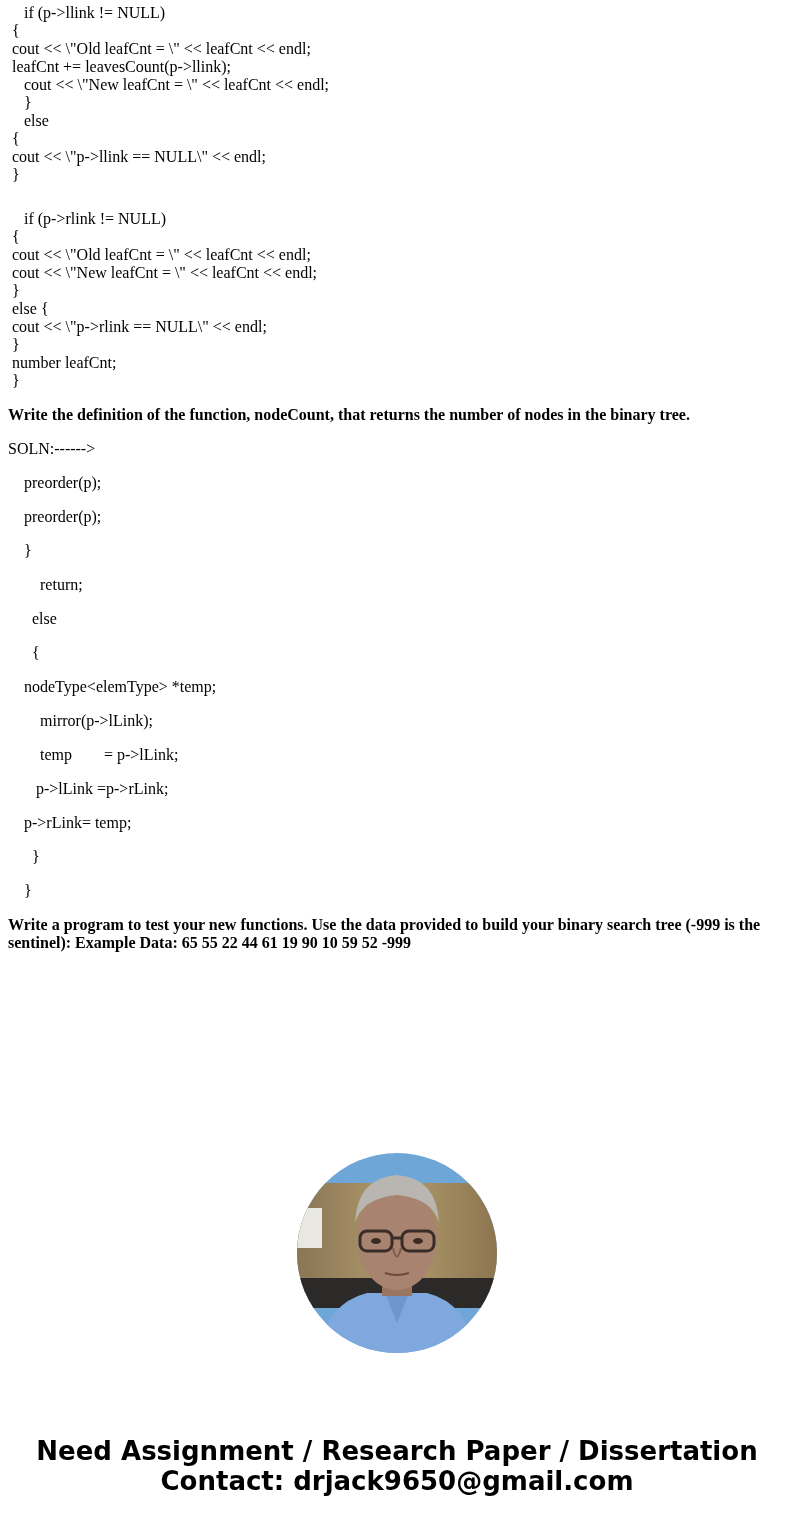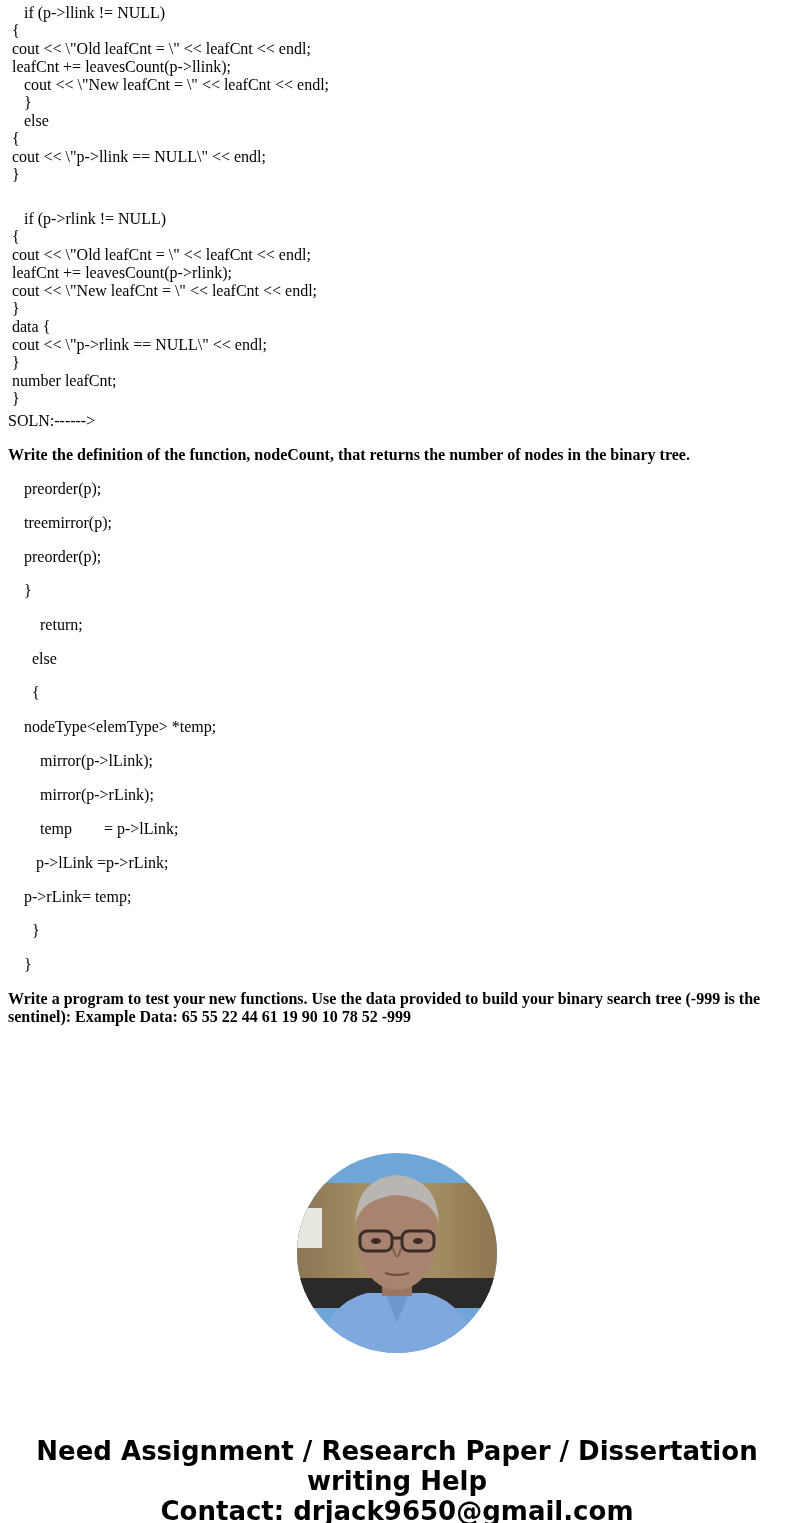--- a/index.html
+++ b/index.html
@@ -66,54 +66,51 @@
     <div class="code-line">cout &lt;&lt; \"p-&gt;llink == NULL\" &lt;&lt; endl;</div>
     <div class="code-line">}</div>
   </div>
 
   <div class="gap"></div>
 
   <div class="code-block">
     <div class="code-line">   if (p-&gt;rlink != NULL)</div>
     <div class="code-line">{</div>
     <div class="code-line">cout &lt;&lt; \"Old leafCnt = \" &lt;&lt; leafCnt &lt;&lt; endl;</div>
-    <div class="code-line">leafCnt += leavesCount(p-&gt;rlink);</div>
     <div class="code-line">cout &lt;&lt; \"New leafCnt = \" &lt;&lt; leafCnt &lt;&lt; endl;</div>
     <div class="code-line">}</div>
-    <div class="code-line">data {</div>
+    <div class="code-line">else {</div>
     <div class="code-line">cout &lt;&lt; \"p-&gt;rlink == NULL\" &lt;&lt; endl;</div>
     <div class="code-line">}</div>
     <div class="code-line">number leafCnt;</div>
     <div class="code-line">}</div>
   </div>
 
+  <p class="para bold" style="margin-top:16px;margin-bottom:16px;">Write the definition of the function, nodeCount, that returns the number of nodes in the binary tree.</p>
+
   <p class="para" style="margin-bottom:16px;">SOLN:------&gt;</p>
-
-  <p class="para bold" style="margin-top:16px;margin-bottom:16px;">Write the definition of the function, nodeCount, that returns the number of nodes in the binary tree.</p>
 
 
   <div>
     <div class="spaced-line">preorder(p);</div>
-    <div class="spaced-line">treemirror(p);</div>
     <div class="spaced-line">preorder(p);</div>
     <div class="spaced-line">}</div>
     <div class="spaced-line">    return;</div>
     <div class="spaced-line">  else</div>
     <div class="spaced-line">  {</div>
     <div class="spaced-line">nodeType&lt;elemType&gt; *temp;</div>
     <div class="spaced-line">    mirror(p-&gt;lLink);</div>
-    <div class="spaced-line">    mirror(p-&gt;rLink);</div>
     <div class="spaced-line">    temp        = p-&gt;lLink;</div>
     <div class="spaced-line">   p-&gt;lLink =p-&gt;rLink;</div>
     <div class="spaced-line">p-&gt;rLink= temp;</div>
     <div class="spaced-line">  }</div>
     <div class="spaced-line">}</div>
   </div>
 
-  <p class="para bold">Write a program to test your new functions. Use the data provided to build your binary search tree (-999 is the sentinel): Example Data: 65 55 22 44 61 19 90 10 78 52 -999</p>
+  <p class="para bold">Write a program to test your new functions. Use the data provided to build your binary search tree (-999 is the sentinel): Example Data: 65 55 22 44 61 19 90 10 59 52 -999</p>
 </div>
 
 <div class="avatar">
   <svg width="200" height="200" viewBox="0 0 200 200">
     <defs>
       <linearGradient id="wall" x1="0" y1="0" x2="1" y2="0">
         <stop offset="0" stop-color="#8a7555"></stop>
         <stop offset="0.5" stop-color="#b09a6c"></stop>
         <stop offset="1" stop-color="#8d7650"></stop>
       </linearGradient>
@@ -132,15 +129,14 @@
     <line x1="95" y1="85" x2="105" y2="85" stroke="#3a2c26" stroke-width="3"></line>
     <ellipse cx="79" cy="88" rx="5" ry="3" fill="#3a2a24"></ellipse>
     <ellipse cx="121" cy="88" rx="5" ry="3" fill="#3a2a24"></ellipse>
     <path d="M96 95 Q100 112 104 95" fill="none" stroke="#7d5c4c" stroke-width="2"></path>
     <path d="M88 120 Q100 124 112 120" fill="none" stroke="#6c4a3e" stroke-width="2"></path>
   </svg>
 </div>
 
 <div class="promo">
   <div>Need Assignment / Research Paper / Dissertation</div>
-  <div>writing Help</div>
   <div>Contact: drjack9650@gmail.com</div>
 </div>
 
 </body></html>

